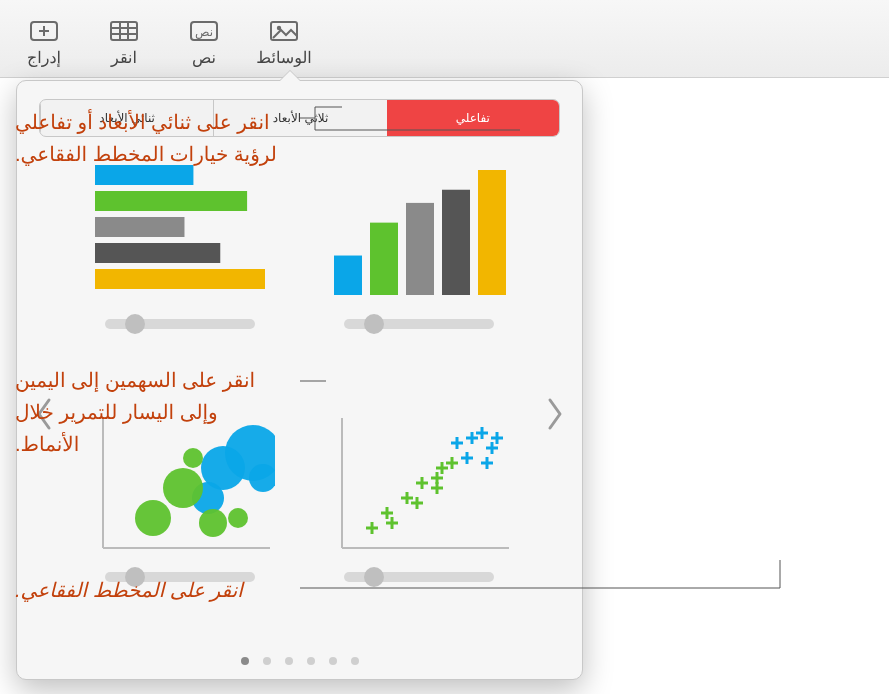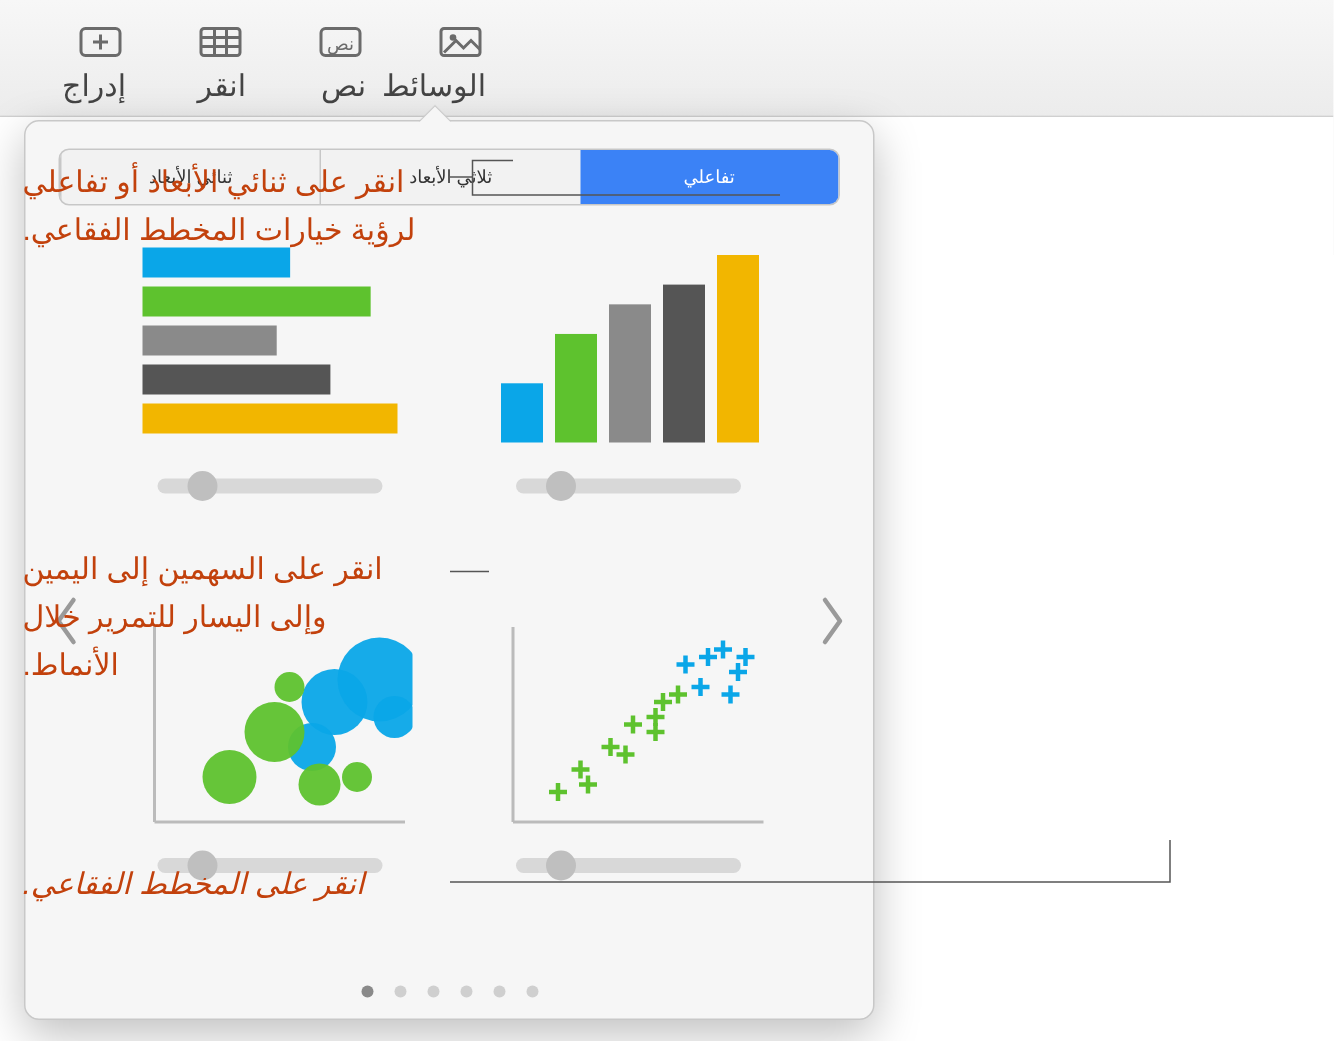--- a/index.html
+++ b/index.html
@@ -25,40 +25,40 @@
   border-bottom: 1px solid #d0d0d0;
   display: flex;
   flex-direction: row-reverse;
   align-items: center;
   padding: 6px 4px 0 4px;
   gap: 0;
 }
 .toolbar-item {
   display: flex;
   flex-direction: column;
-  align-items: flex-start;
+  align-items: center;
   justify-content: center;
   width: 80px;
   height: 70px;
   cursor: pointer;
   border-radius: 6px;
 }
 .toolbar-item.active {
   background: #dedede;
 }
 .toolbar-icon {
   width: 34px;
   height: 30px;
   display: flex;
   align-items: center;
   justify-content: center;
 }
 .toolbar-icon svg { width: 32px; height: 28px; }
 .toolbar-label {
-  font-size: 20px;
+  font-size: 16px;
   color: #444;
   margin-top: 2px;
 }
 .popover {
   position: absolute;
   top: 80px;
   right: 306px;
   width: 567px;
   height: 600px;
   background: #f6f6f6;
@@ -92,21 +92,21 @@
   flex: 1;
   text-align: center;
   line-height: 36px;
   font-size: 12px;
   color: #333;
   cursor: pointer;
   border-left: 1px solid #c7c7c7;
 }
 .seg:last-child { border-left: none; }
 .seg.selected {
-  background: #3b82f6;
+  background: #ef4444;
   color: #fff;
 }
 .chart-grid {
   position: absolute;
   top: 74px;
   left: 58px;
   right: 58px;
   bottom: 46px;
   display: grid;
   grid-template-columns: 1fr 1fr;

